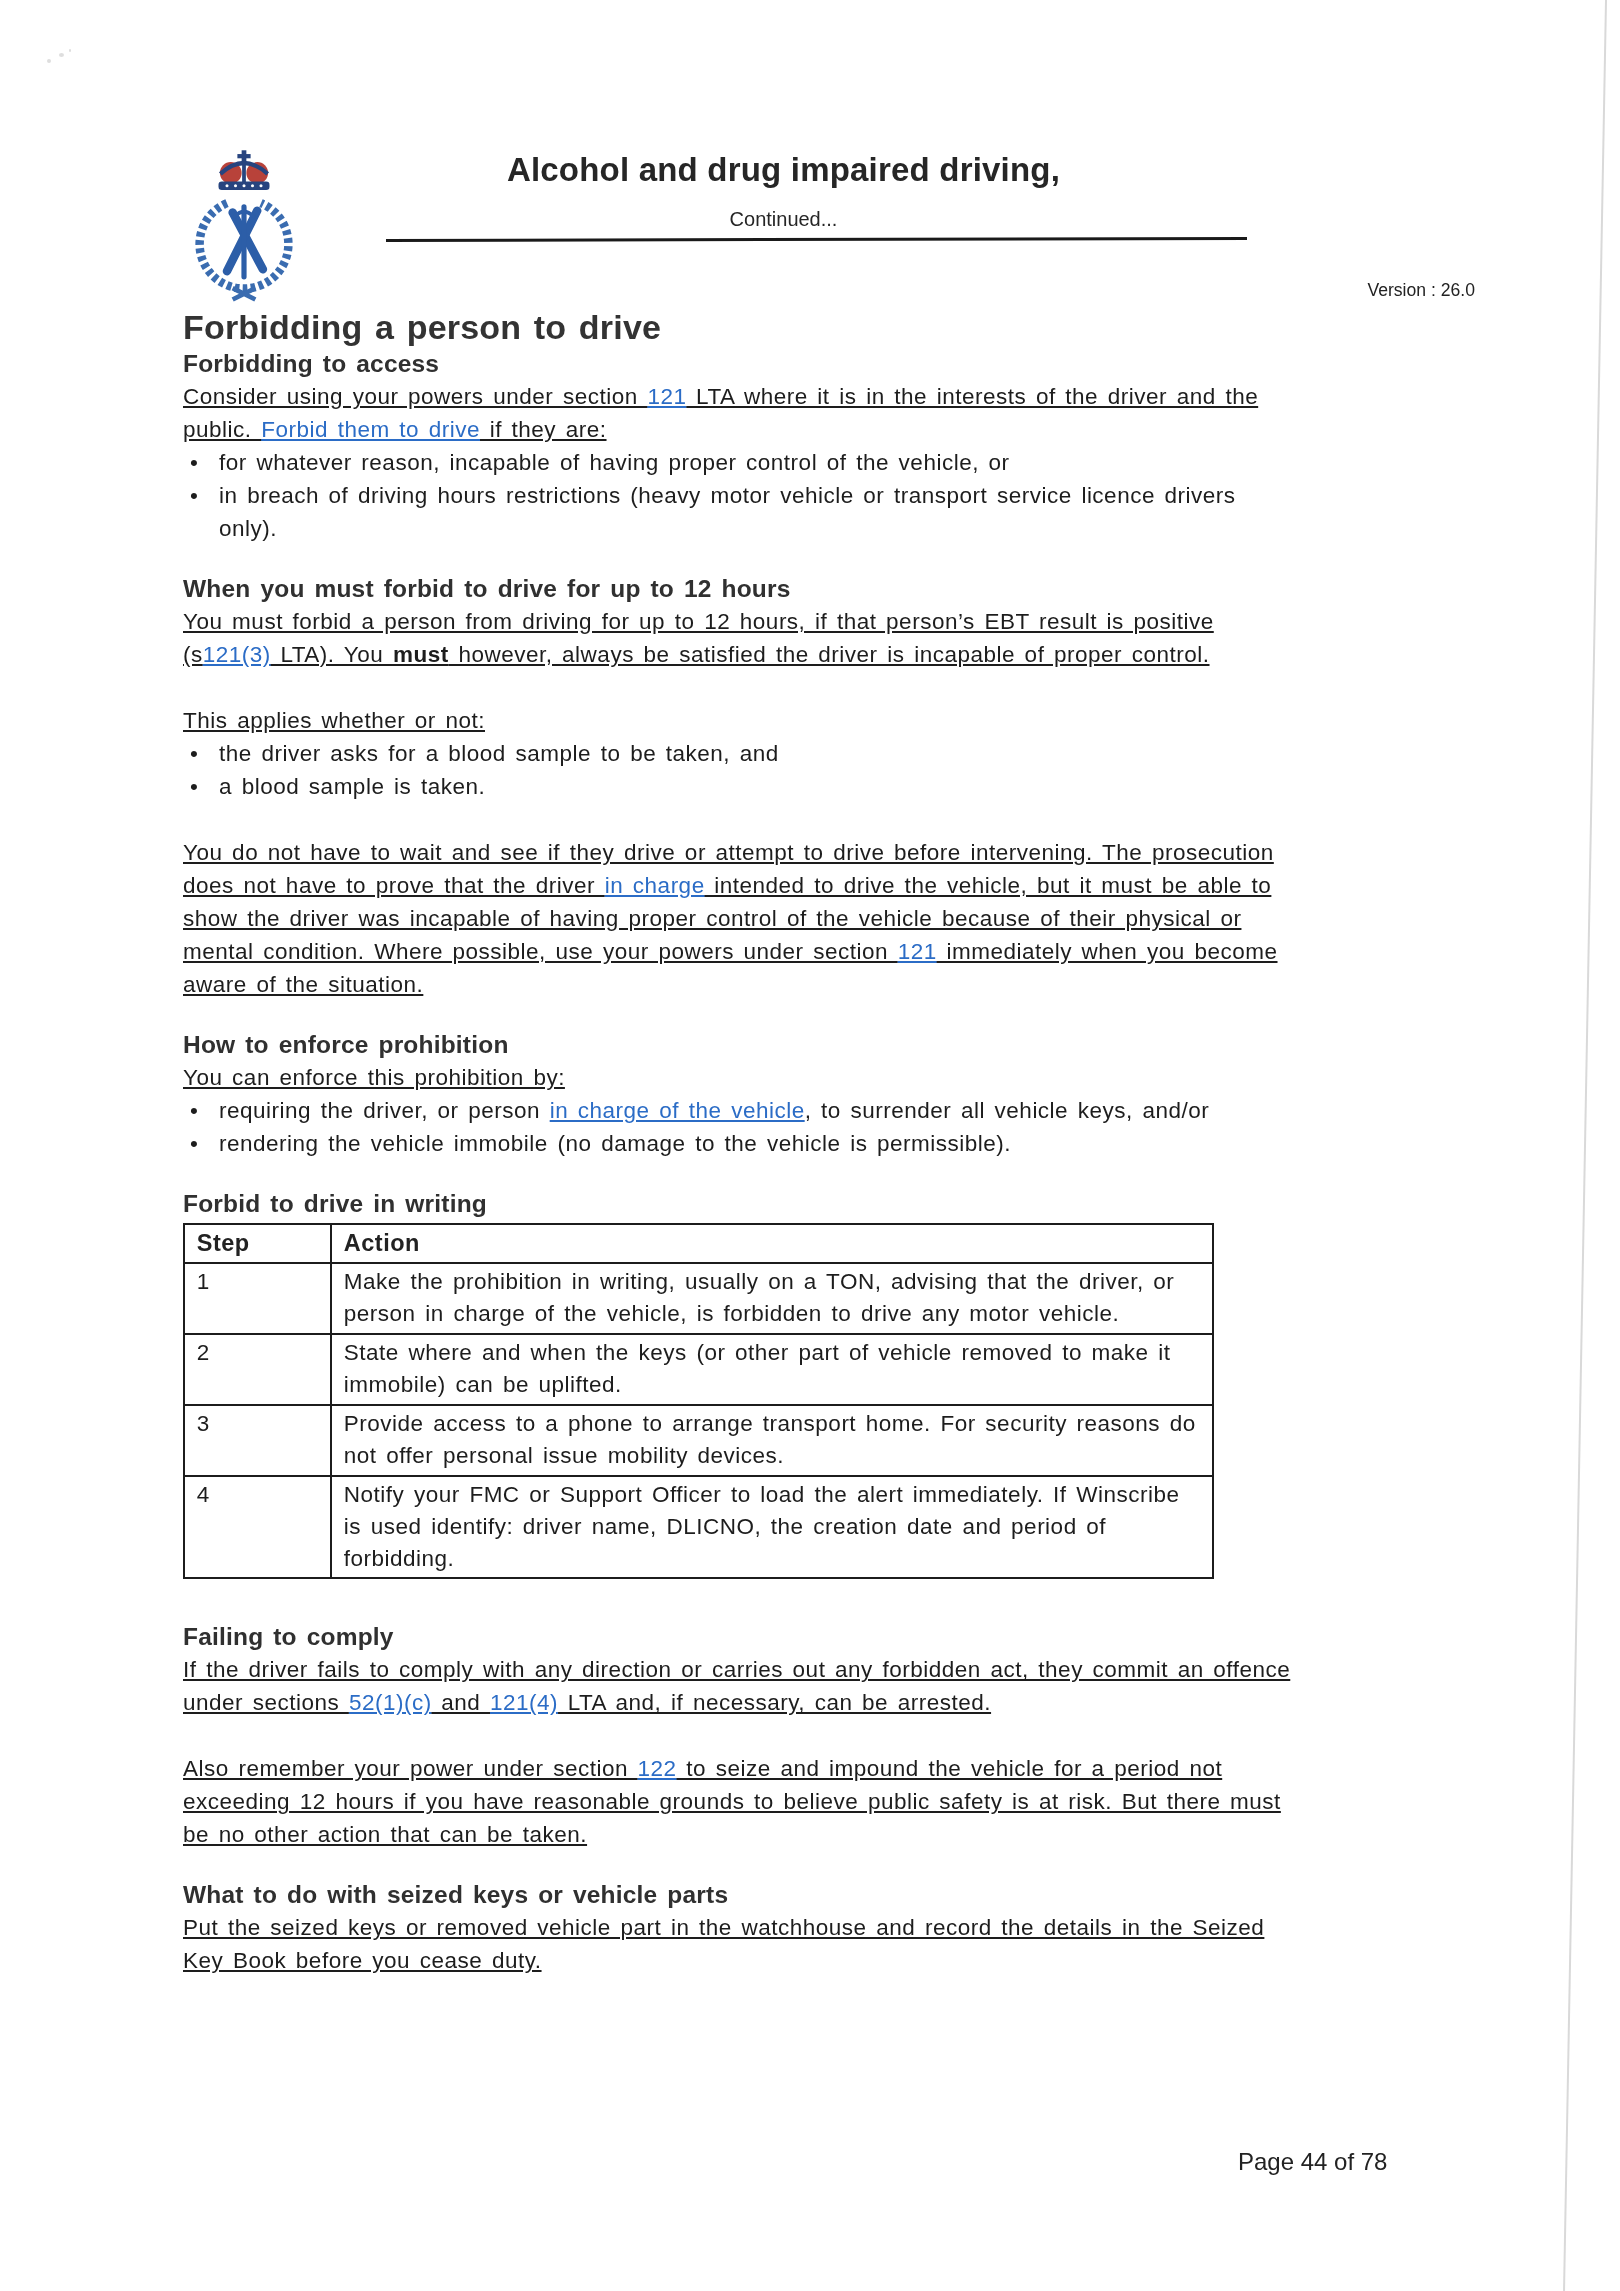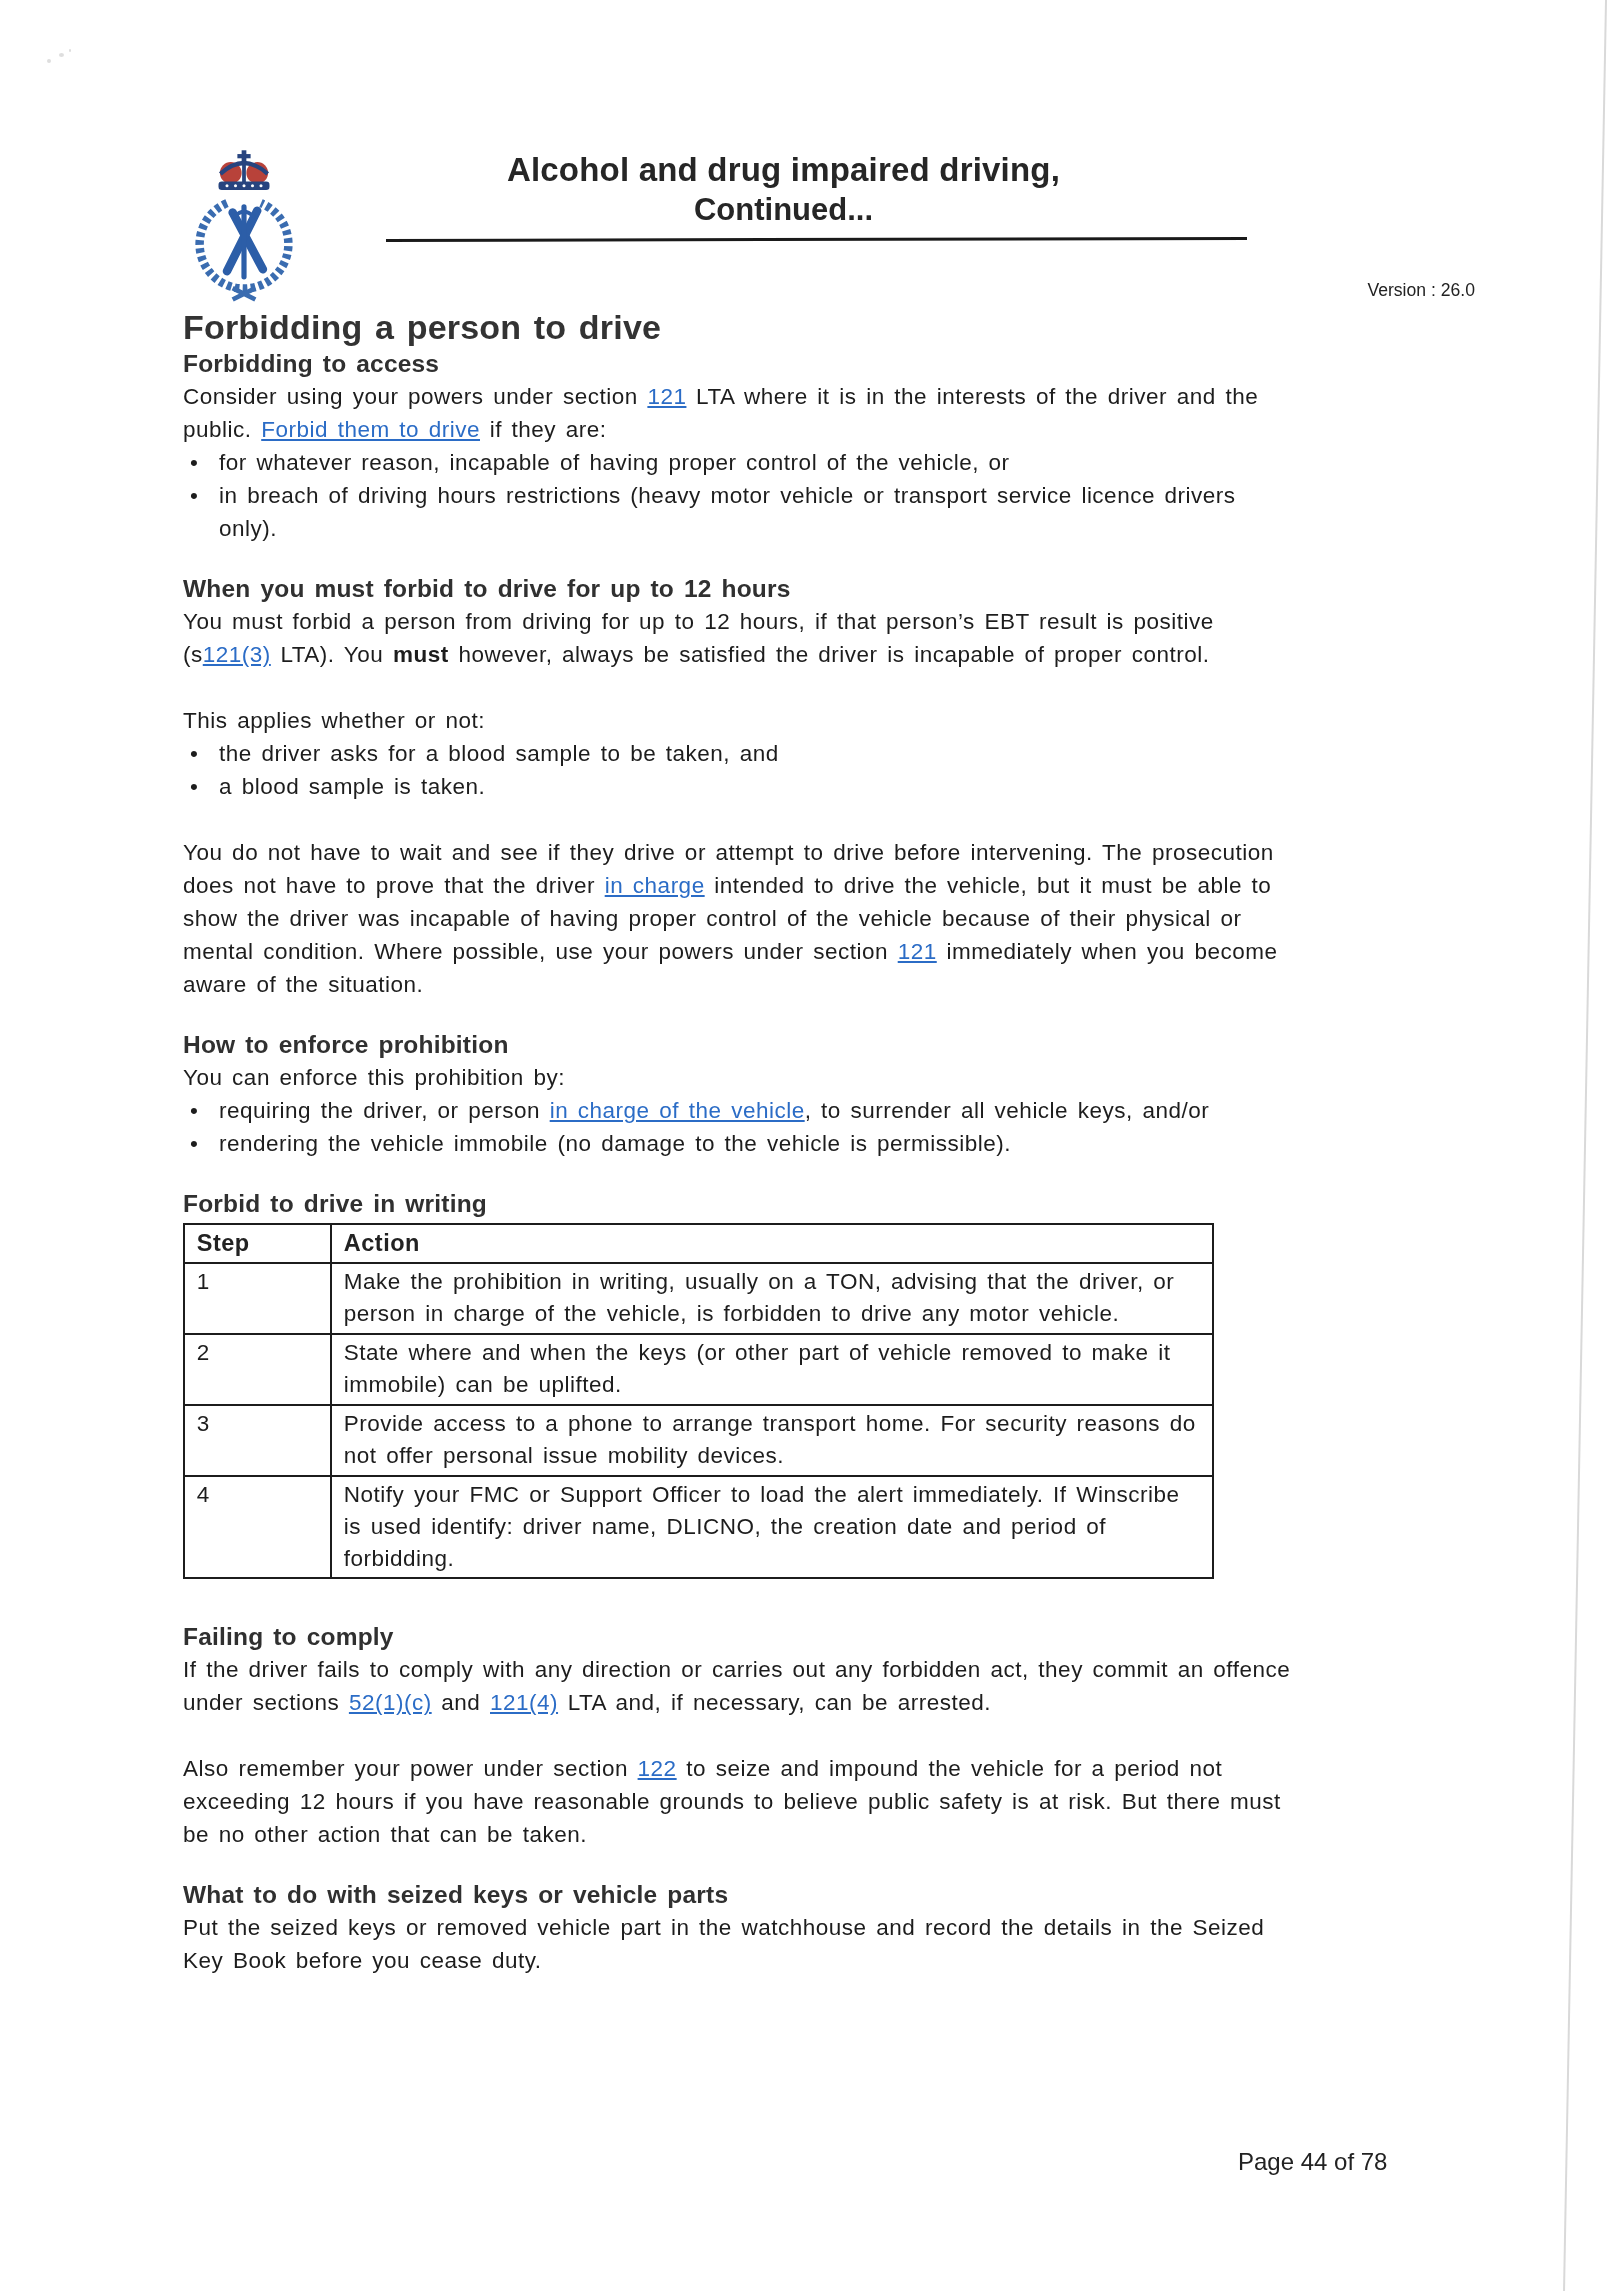--- a/index.html
+++ b/index.html
@@ -16,35 +16,35 @@
     background:var(--scanline); transform:rotate(1.05deg);}
   .smudge{position:absolute; left:45px; top:49px; width:29px; height:19.6px; opacity:.55;}
   .smudge i{position:absolute; border-radius:50%; background:#c4c4c4;}
   .smudge i:nth-child(1){left:2px; top:9.8px; width:3.9px; height:3.9px;}
   .smudge i:nth-child(2){left:13.7px; top:3.9px; width:4.9px; height:3.9px;}
   .smudge i:nth-child(3){left:23.5px; top:0; width:2.9px; height:2.9px;}
   
   .logo{position:absolute; left:193px; top:147px; width:102px; height:169px;}
   .header-text{position:absolute; left:323px; top:150px; width:921px; text-align:center; color:#262626;}
   .header-title{font-size:33px; font-weight:bold; line-height:39px; letter-spacing:0.2px;}
-  .header-subtitle{font-size:31px; font-weight:bold; line-height:31px; margin-top:5px;}
+  .header-subtitle{font-size:20px; font-weight:normal; line-height:31px; margin-top:15px;}
   .header-rule{position:absolute; left:386px; top:238px; width:861px; height:2.9px;
     background:var(--rule); transform:rotate(-.12deg);}
   .version{position:absolute; left:1313px; top:280px; width:162px; font-size:17.6px;
     line-height:21.6px; text-align:right; color:#222;}
   
   .content{position:absolute; left:183px; top:308px; width:1209px;
     font-size:22.5px; line-height:33px; letter-spacing:0.5px; word-spacing:2.9px;}
   .doc-title{font-size:34px; line-height:39px; font-weight:bold; color:#333;
     margin:0; letter-spacing:0.2px;}
   h2{font-size:24.5px; line-height:29px; font-weight:bold; color:var(--heading);
     margin:29px 0 0 0; letter-spacing:0.2px;}
   h2.first{margin-top:2px;}
   h2.mt-lg{margin-top:43px;}
-  p{margin:2px 0 0 0; max-width:1112px;}
+  p{margin:2px 0 0 0; max-width:1112px;text-decoration:underline;}
   p.mt-blank{margin-top:33px;}
   ul{list-style:none; margin:0; padding:0; max-width:1112px;}
   li{position:relative; padding-left:36px;}
   li::before{content:"\2022"; position:absolute; left:6.9px; top:0;}
   a.lnk{color:var(--link); text-decoration:underline; cursor:pointer;}
   .b{font-weight:bold;}
   
   table{border-collapse:collapse; width:1031px; margin-top:5px; table-layout:fixed;}
   th,td{border:2.9px solid var(--border); text-align:left; vertical-align:top;
     font-size:22.5px; line-height:32px; padding:2px 11.8px 2.9px 11.8px;}

